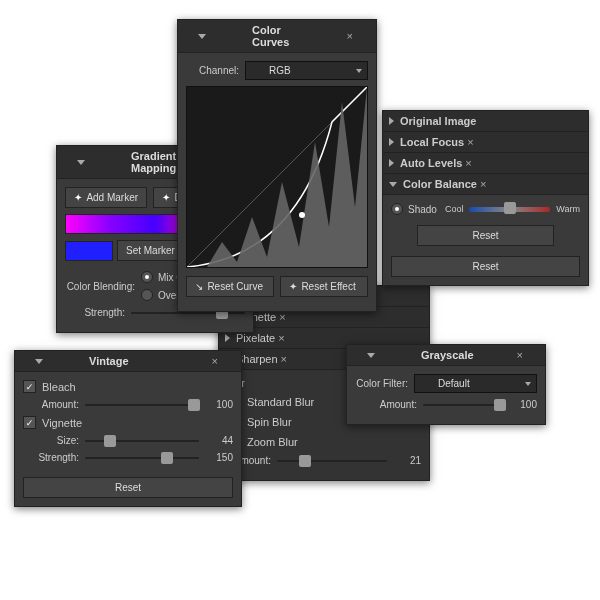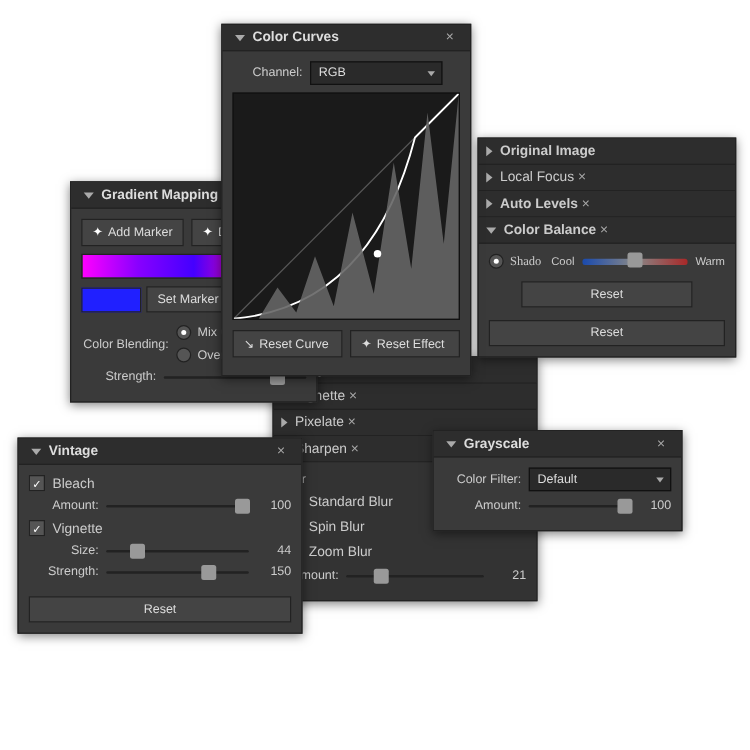--- a/index.html
+++ b/index.html
@@ -15,24 +15,25 @@
   overflow: hidden;
 }
 .panel {
   position: absolute;
   background: #3a3a3a;
   border: 1px solid #222;
   box-shadow: 0 2px 8px rgba(0,0,0,0.5);
 }
 .panel-header {
   background: #2d2d2d;
-  padding: 4px 10px;
+  padding: 4px 20px;
   display: flex;
   align-items: center;
   border-bottom: 1px solid #222;
+  gap: 40px;
 }
 .collapse-arrow {
   width: 0;
   height: 0;
   border-left: 4px solid transparent;
   border-right: 4px solid transparent;
   border-top: 5px solid #aaa;
   margin-right: 6px;
 }
 .collapse-arrow.right {
@@ -139,21 +140,21 @@
   height: 4px;
   background: #fff;
   border-radius: 50%;
   position: absolute;
   top: 3px;
   left: 3px;
 }
 .select {
   background: #2a2a2a;
   border: 1px solid #111;
-  padding: 3px 18px 3px 6px;
+  padding: 3px 18px 3px 23px;
   position: relative;
   font-size: 10px;
   color: #ddd;
   min-width: 80px;
 }
 .select::after {
   content: "";
   position: absolute;
   right: 5px;
   top: 7px;
@@ -235,37 +236,37 @@
   </div>
 </div>
 
 <div class="panel" style="left:382px; top:110px; width:205px;">
   <div class="accordion-item">
     <span class="collapse-arrow right"></span>
     <span class="title" style="font-weight:bold;">Original Image</span>
   </div>
   <div class="accordion-item">
     <span class="collapse-arrow right"></span>
-    <span class="title" style="font-weight:normal;">Local Focus</span>
+    <span class="title" style="font-weight:bold;">Local Focus</span>
     <span class="close-x">×</span>
   </div>
   <div class="accordion-item">
     <span class="collapse-arrow right"></span>
     <span class="title" style="font-weight:bold;">Auto Levels</span>
     <span class="close-x">×</span>
   </div>
   <div class="accordion-item">
     <span class="collapse-arrow"></span>
     <span class="title" style="font-weight:bold;">Color Balance</span>
     <span class="close-x">×</span>
   </div>
   <div class="panel-body">
     <div class="row">
       <span class="radio checked"></span>
-      <span style="font-size:10px;font-family:Liberation Serif, serif;">Shado</span>
+      <span style="font-size:10px;">Shado</span>
       <span style="font-size:9px;margin-left:8px;">Cool</span>
       <div class="color-slider-track" style="background:linear-gradient(to right,#1a4aad,#888,#a82828);margin:0 6px;">
         <div class="slider-knob" style="left:50%;"></div>
       </div>
       <span style="font-size:9px;text-align:center;">Warm</span>
     </div>
     <div style="padding:4px 26px;">
       <div class="btn btn-wide">
         <span>Reset</span>
       </div>

